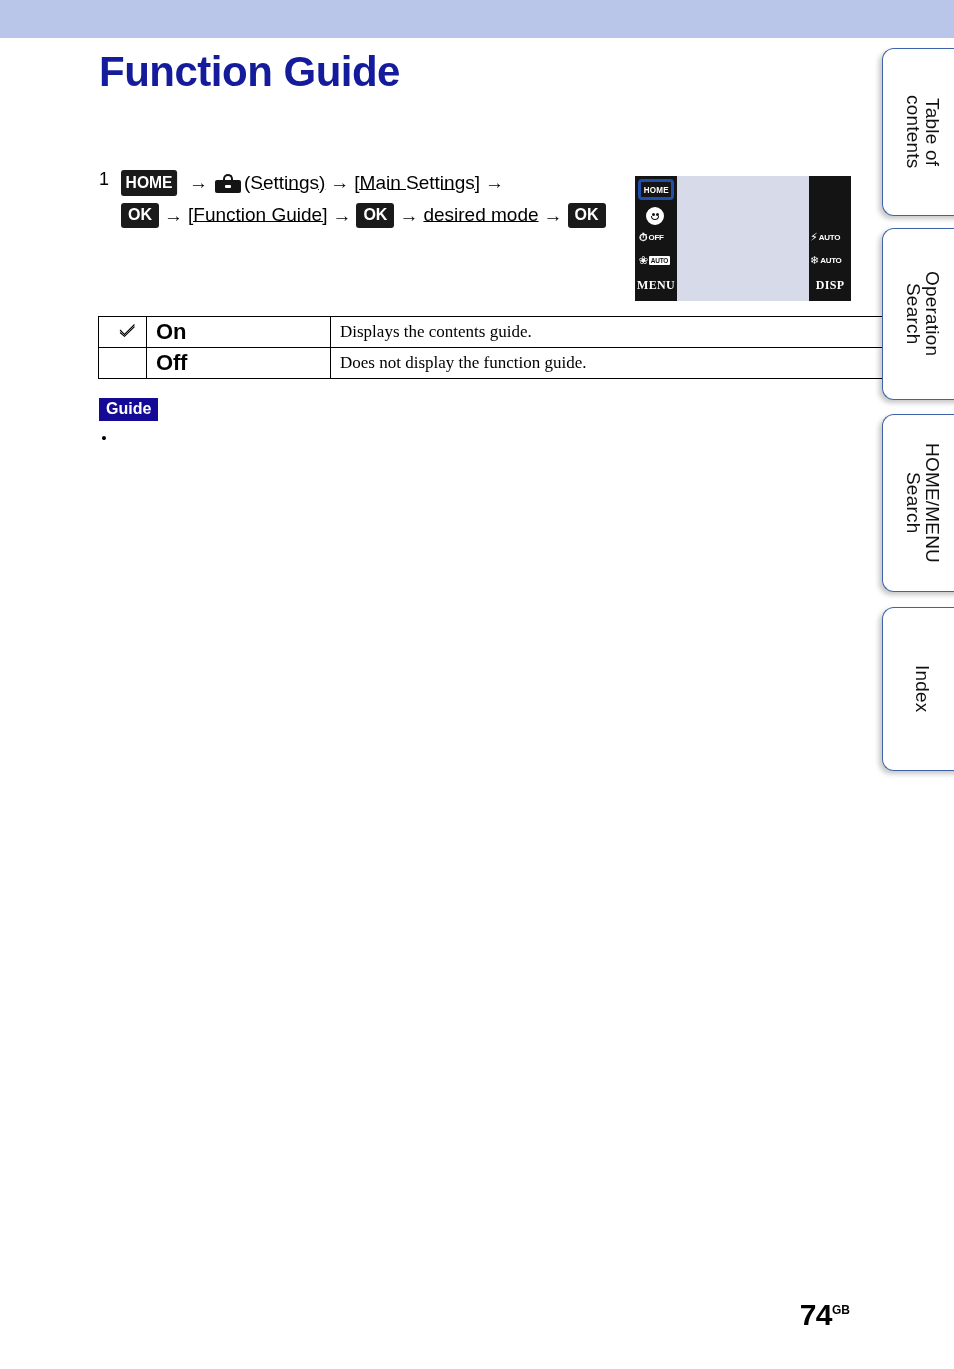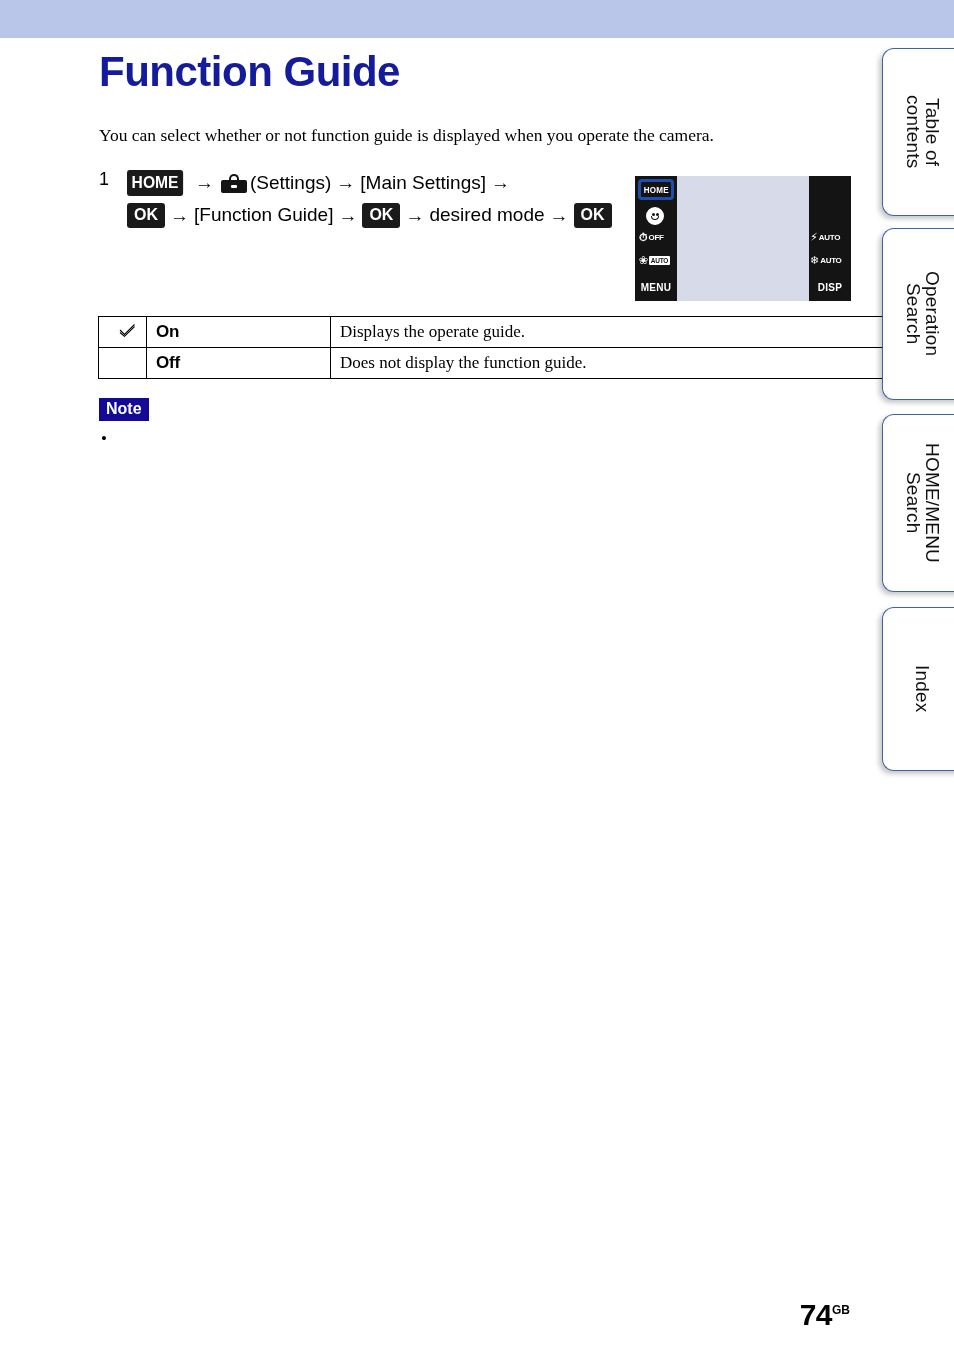--- a/index.html
+++ b/index.html
@@ -63,25 +63,26 @@
   }
   .step-num {
     position: absolute;
     left: 0;
     top: 3px;
     font-family: "Liberation Sans", "DejaVu Sans", sans-serif;
     font-size: 18px;
     color: #000;
   }
   .step-body {
-    margin-left: 28px;
+    margin-left: 22px;
     font-family: "Liberation Sans", "DejaVu Sans", sans-serif;
     font-size: 19px;
     line-height: 31px;
     color: #000;
+    text-decoration: underline;
   }
   .step-body > * {
     vertical-align: middle;
   }
 
   .badge {
     display: inline-block;
     background: #1a1a1a;
     color: #ffffff;
     font-family: "Liberation Sans", "DejaVu Sans", sans-serif;
@@ -247,23 +248,23 @@
     font-size: 8px;
     letter-spacing: -0.3px;
   }
 
   .lcd-bottom-label {
     position: absolute;
     bottom: 8px;
     width: 50px;
     text-align: center;
     color: #ffffff;
-    font-family: Liberation Sans, sans-serif;
-    font-weight: bold;
-    font-size: 10px;
+    font-family: Liberation Serif, serif;
+    font-weight: bold;
+    font-size: 12px;
     letter-spacing: 0.3px;
   }
 
   .lcd-right-item {
     position: absolute;
     right: 3px;
     width: 38px;
     color: #ffffff;
     font-family: "Liberation Sans", "DejaVu Sans", sans-serif;
     font-weight: bold;
@@ -291,21 +292,21 @@
     color: #000;
     vertical-align: middle;
   }
   .col-check { width: 38px; padding: 0; text-align: center; }
   .col-name  { width: 174px; }
   .col-desc  { width: 545px; }
 
   .opt-name {
     font-family: "Liberation Sans", "DejaVu Sans", sans-serif;
     font-weight: bold;
-    font-size: 17px;
+    font-size: 22px;
     letter-spacing: -0.2px;
     text-align: center;
   }
 
   .check-mark {
     display: inline-block;
     width: 17px;
     height: 14px;
   }
 
@@ -400,21 +401,20 @@
 </style>
 </head>
 <body>
 
 <div class="top-banner"></div>
 
 <div class="content">
 
   <div class="page-title">Function Guide</div>
 
-  <div class="intro-text">You can select whether or not function guide is displayed when you operate the camera.</div>
 
   <div class="step">
     <div class="step-num">1</div>
     <div class="step-body">
       <span class="badge badge-home">HOME</span><span class="arrow">→</span><span class="toolbox-icon"><span class="tb-body"></span><span class="tb-slot"></span><span class="tb-handle"></span></span><span>(Settings)</span><span class="arrow">→</span><span>[Main Settings]</span><span class="arrow">→</span><br><span class="badge badge-ok">OK</span><span class="arrow">→</span><span>[Function Guide]</span><span class="arrow">→</span><span class="badge badge-ok">OK</span><span class="arrow">→</span><span>desired mode</span><span class="arrow">→</span><span class="badge badge-ok">OK</span>
     </div>
   </div>
 
   <div class="lcd">
     <div class="lcd-col lcd-col-left">
@@ -455,33 +455,33 @@
       <tr>
         <td class="col-check">
           <svg class="check-mark" viewBox="0 0 17 14">
             <path d="M1 7 L5.5 11.5 L15.5 1.5" fill="none" stroke="#000" stroke-width="1.1"></path>
             <path d="M1 9.5 L5.5 13.3 L15.5 3.6" fill="none" stroke="#000" stroke-width="1.1"></path>
           </svg>
         </td>
         <td class="col-name">
           <span class="opt-name">On</span>
         </td>
-        <td class="col-desc">Displays the operate guide.</td>
+        <td class="col-desc">Displays the contents guide.</td>
       </tr>
       <tr>
         <td class="col-check"></td>
         <td class="col-name">
           <span class="opt-name">Off</span>
         </td>
         <td class="col-desc">Does not display the function guide.</td>
       </tr>
     </tbody>
   </table>
 
-  <div class="note-label">Note</div>
+  <div class="note-label">Guide</div>
   <div class="note-list">
     <div class="note-item">
       <span class="bullet">•</span>
     </div>
   </div>
 
   <div class="page-number">
     <span>74</span><span class="gb">GB</span>
   </div>
 

